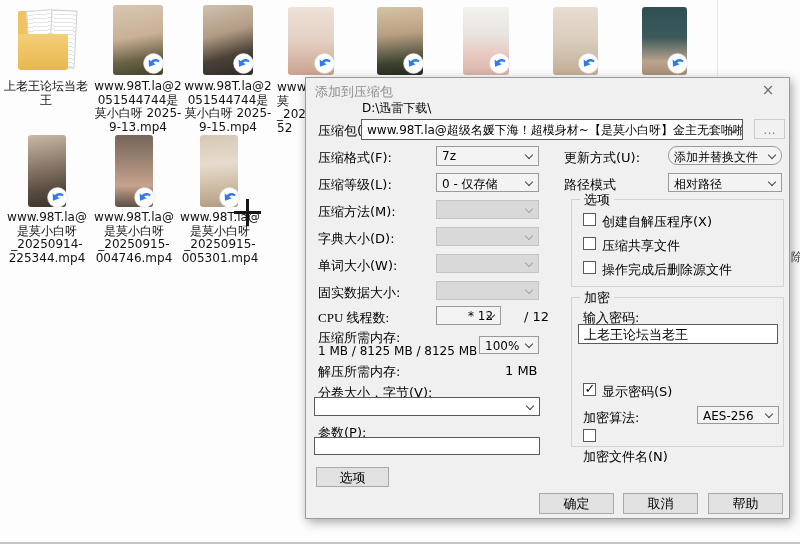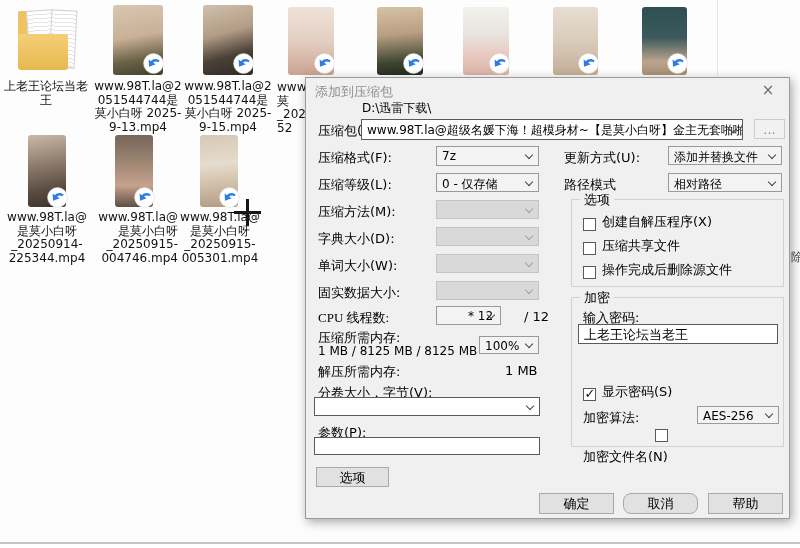--- a/index.html
+++ b/index.html
@@ -72,21 +72,21 @@
 
   .tinput { position:absolute; background:#fff; border:1px solid #5a5a5a; font-size:13px;
     padding:1px 4px 0 5px; white-space:nowrap; overflow:hidden; }
 
   .btn { position:absolute; background:#e1e1e1; border:1px solid #a9a9a9; text-align:center;
     font-size:13px; line-height:19px; }
 
   .group { position:absolute; border:1px solid #d2d2d2; }
   .group-title { position:absolute; top:-9px; left:8px; background:#f0f0f0; padding:0 4px; font-size:13px; }
 
-  .cbrow { position:absolute; display:flex; align-items:flex-end; gap:6px; font-size:13px; white-space:nowrap; }
+  .cbrow { position:absolute; display:flex; align-items:flex-start; gap:6px; font-size:13px; white-space:nowrap; }
   .cb { width:13px; height:13px; background:#fff; border:1px solid #595959; position:relative; flex:0 0 auto; }
   .cb.checked::after { content:"✓"; position:absolute; left:0.5px; top:-3px; font-size:13px; color:#111; }
 </style>
 </head>
 <body>
 
 <div class="desktop">
   <div class="vline"></div>
 
   <div class="folder">
@@ -169,21 +169,21 @@
   </span>
   <div class="icon-label" style="left:3px;top:211px;width:88px;">www.98T.la@是莫小白呀_20250914-225344.mp4</div>
 
   <div class="thumb g9" style="left:115px;top:135px;width:38px;height:72px;"></div>
   <span class="badge" style="left:134px;top:187px;">
     <svg viewBox="0 0 22 22">
         <circle cx="11" cy="11" r="10.4" fill="#fff" stroke="#dedede" stroke-width="0.6"></circle>
         <path fill="#2f7ce8" d="M17.5 8.2C14.8 5.6 10.5 5.9 8.3 8.6L5.9 6.8 6.3 14.4 13.4 11.7 10.6 10.1c1.5-1.6 4-1.8 5.7-0.3z"></path>
       </svg>
   </span>
-  <div class="icon-label" style="left:90px;top:211px;width:88px;text-align:right;">www.98T.la@是莫小白呀_20250915-004746.mp4</div>
+  <div class="icon-label" style="left:90px;top:211px;width:88px;">www.98T.la@是莫小白呀_20250915-004746.mp4</div>
 
   <div class="thumb g10" style="left:200px;top:135px;width:38px;height:72px;"></div>
   <span class="badge" style="left:219px;top:187px;">
     <svg viewBox="0 0 22 22">
         <circle cx="11" cy="11" r="10.4" fill="#fff" stroke="#dedede" stroke-width="0.6"></circle>
         <path fill="#2f7ce8" d="M17.5 8.2C14.8 5.6 10.5 5.9 8.3 8.6L5.9 6.8 6.3 14.4 13.4 11.7 10.6 10.1c1.5-1.6 4-1.8 5.7-0.3z"></path>
       </svg>
   </span>
   <div class="icon-label" style="left:176px;top:211px;width:88px;">www.98T.la@是莫小白呀_20250915-005301.mp4</div>
 
@@ -265,21 +265,21 @@
   <div class="combo white" style="left:8px;top:319px;width:226px;height:19px;">
     <span class="chev"></span>
   </div>
 
   <span class="lbl" style="left:12px;top:346px;">参数(P):</span>
   <div class="tinput" style="left:8px;top:359px;width:226px;height:18px;"></div>
 
   <div class="btn" style="left:10px;top:389px;width:73px;height:20px;">选项</div>
 
   <span class="lbl" style="left:258px;top:71px;">更新方式(U):</span>
-  <div class="combo" style="left:362px;top:68px;width:114px;height:19px;">
+  <div class="combo" style="left:362px;top:68px;width:114px;height:19px;border-radius:9px;">
     <span>添加并替换文件</span>
     <span class="chev"></span>
   </div>
 
   <span class="lbl" style="left:258px;top:98px;">路径模式</span>
   <div class="combo" style="left:362px;top:95px;width:114px;height:19px;">
     <span>相对路径</span>
     <span class="chev"></span>
   </div>
 
@@ -314,15 +314,15 @@
       <span>AES-256</span>
       <span class="chev"></span>
     </div>
     <div class="cbrow" style="left:11px;top:131px;flex-direction:column;">
       <span class="cb"></span>
       <span>加密文件名(N)</span>
     </div>
   </div>
 
   <div class="btn" style="left:233px;top:415px;width:75px;height:21px;">确定</div>
-  <div class="btn" style="left:317px;top:415px;width:75px;height:21px;border-radius:8px;">取消</div>
+  <div class="btn" style="left:317px;top:415px;width:75px;height:21px;">取消</div>
   <div class="btn" style="left:402px;top:415px;width:75px;height:21px;">帮助</div>
 </div>
 
 </body></html>

